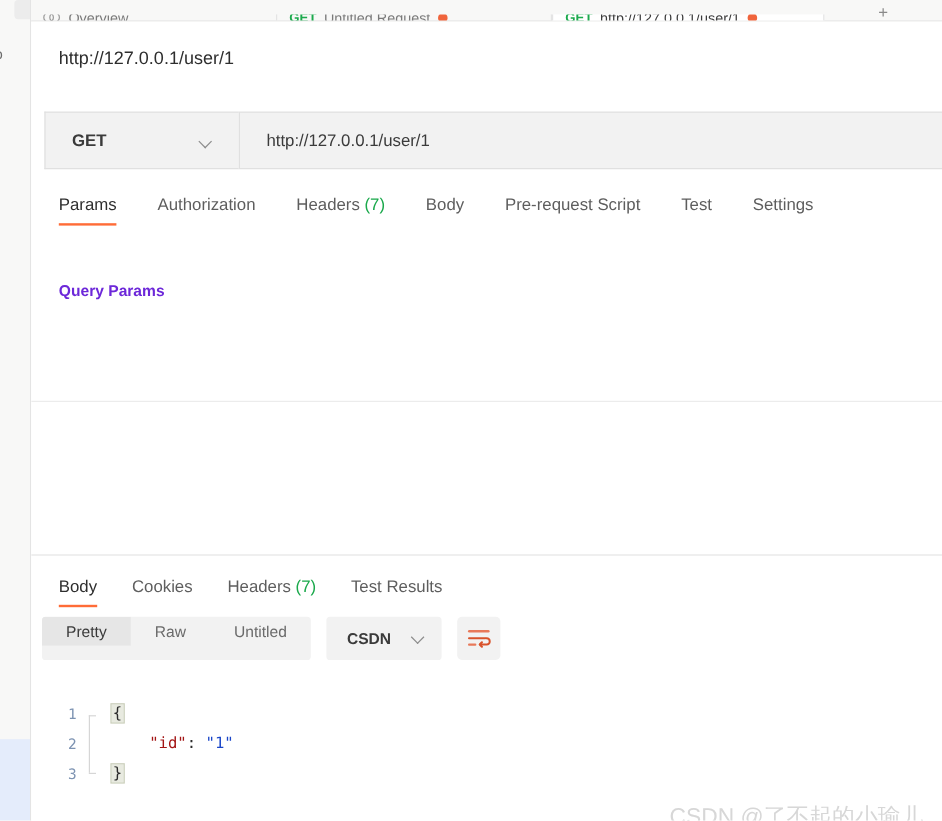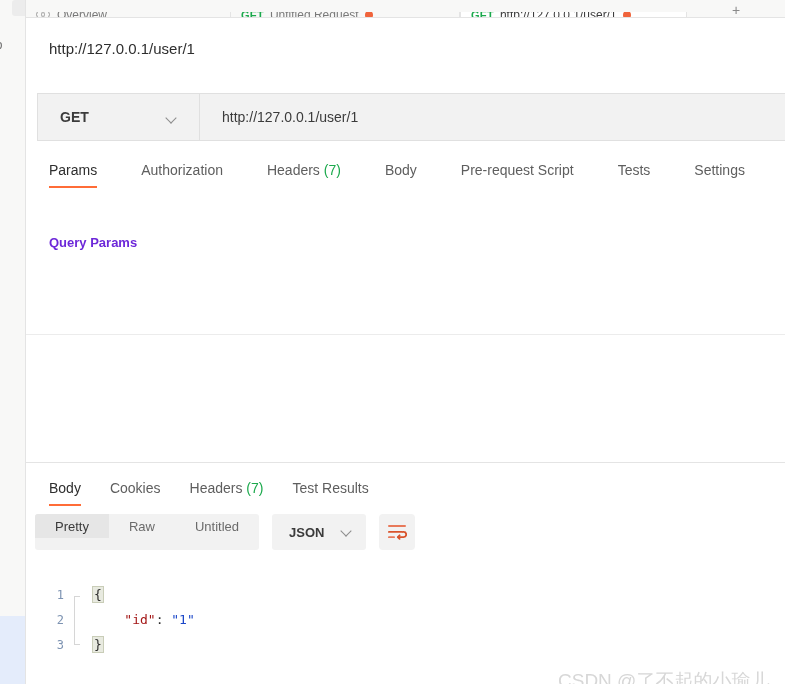--- a/index.html
+++ b/index.html
@@ -201,21 +201,21 @@
     color: #3b3b3b;
     white-space: nowrap;
   }
 
   
   .req-tabs {
     position: absolute;
     left: 23px; top: 140px;
     display: flex;
     align-items: flex-start;
-    gap: 10px;
+    gap: 0;
   }
   .req-tab {
     position: relative;
     font-size: 14px;
     color: #5e5e5e;
     padding: 4px 0 10px 0;
     margin-right: 34px;
     white-space: nowrap;
   }
   .req-tab:last-child { margin-right: 0; }
@@ -516,21 +516,21 @@
         <span>Headers</span>
         <span class="count">(7)</span>
       </div>
       <div class="req-tab">
         <span>Body</span>
       </div>
       <div class="req-tab">
         <span>Pre-request Script</span>
       </div>
       <div class="req-tab">
-        <span>Tests</span>
+        <span>Test</span>
       </div>
       <div class="req-tab">
         <span>Settings</span>
       </div>
     </div>
 
     <div class="qp-title">Query Params</div>
 
     <div class="table-bottom"></div>
 
@@ -559,21 +559,21 @@
         </div>
         <div class="seg-item">
           <span>Raw</span>
         </div>
         <div class="seg-item">
           <span>Untitled</span>
         </div>
       </div>
 
       <div class="fmt-select">
-        <span class="fmt-label">JSON</span>
+        <span class="fmt-label">CSDN</span>
         <span class="fmt-caret"></span>
       </div>
 
       <div class="wrap-btn">
         <svg width="20" height="17" viewBox="0 0 20 17">
           <rect x="1" y="1" width="18" height="2" rx="1" fill="#e8795a"></rect>
           <rect x="1" y="7" width="15" height="1.8" rx="0.9" fill="#d9532b"></rect>
           <path d="M16 7.9 L16.6 7.9 A2.6 2.6 0 0 1 16.6 13.1 L11.2 13.1" fill="none" stroke="#d9532b" stroke-width="1.8" stroke-linecap="round"></path>
           <path d="M12.6 11.3 L10.8 13.1 L12.6 14.9" fill="none" stroke="#d9532b" stroke-width="1.8" stroke-linecap="round" stroke-linejoin="round"></path>
           <rect x="1" y="12.3" width="7" height="1.8" rx="0.9" fill="#e8795a"></rect>

